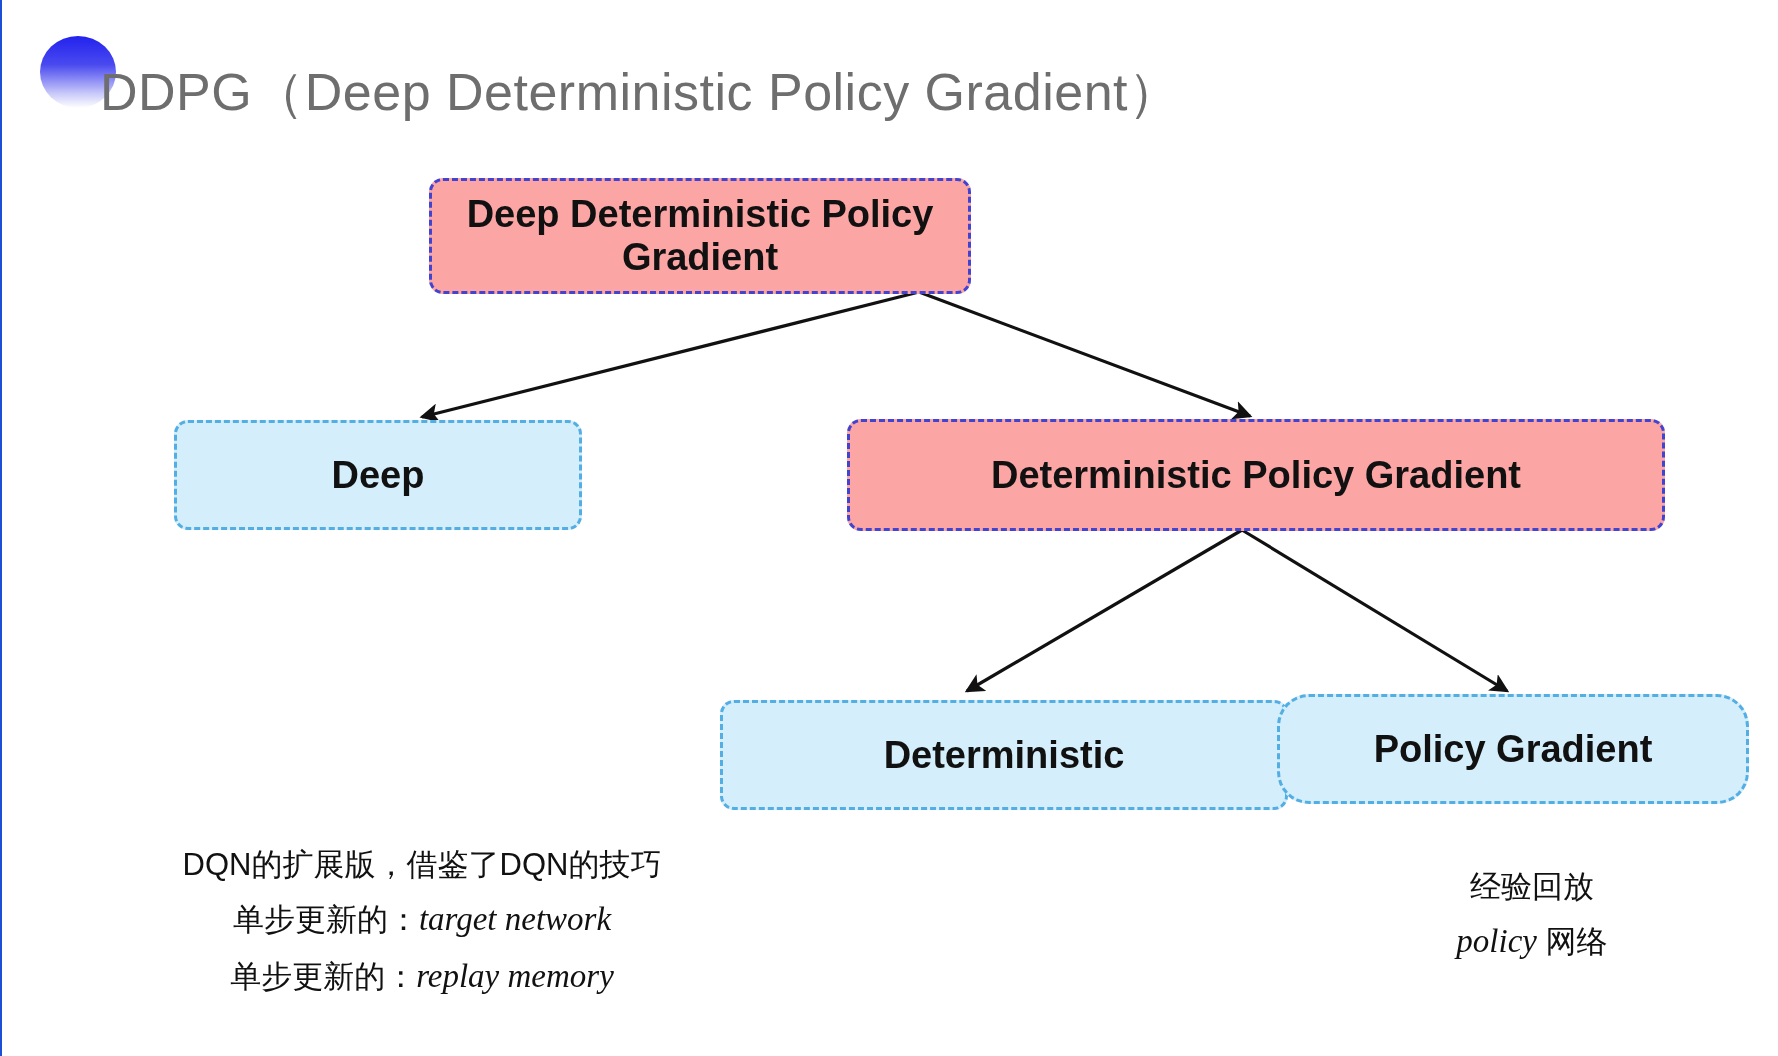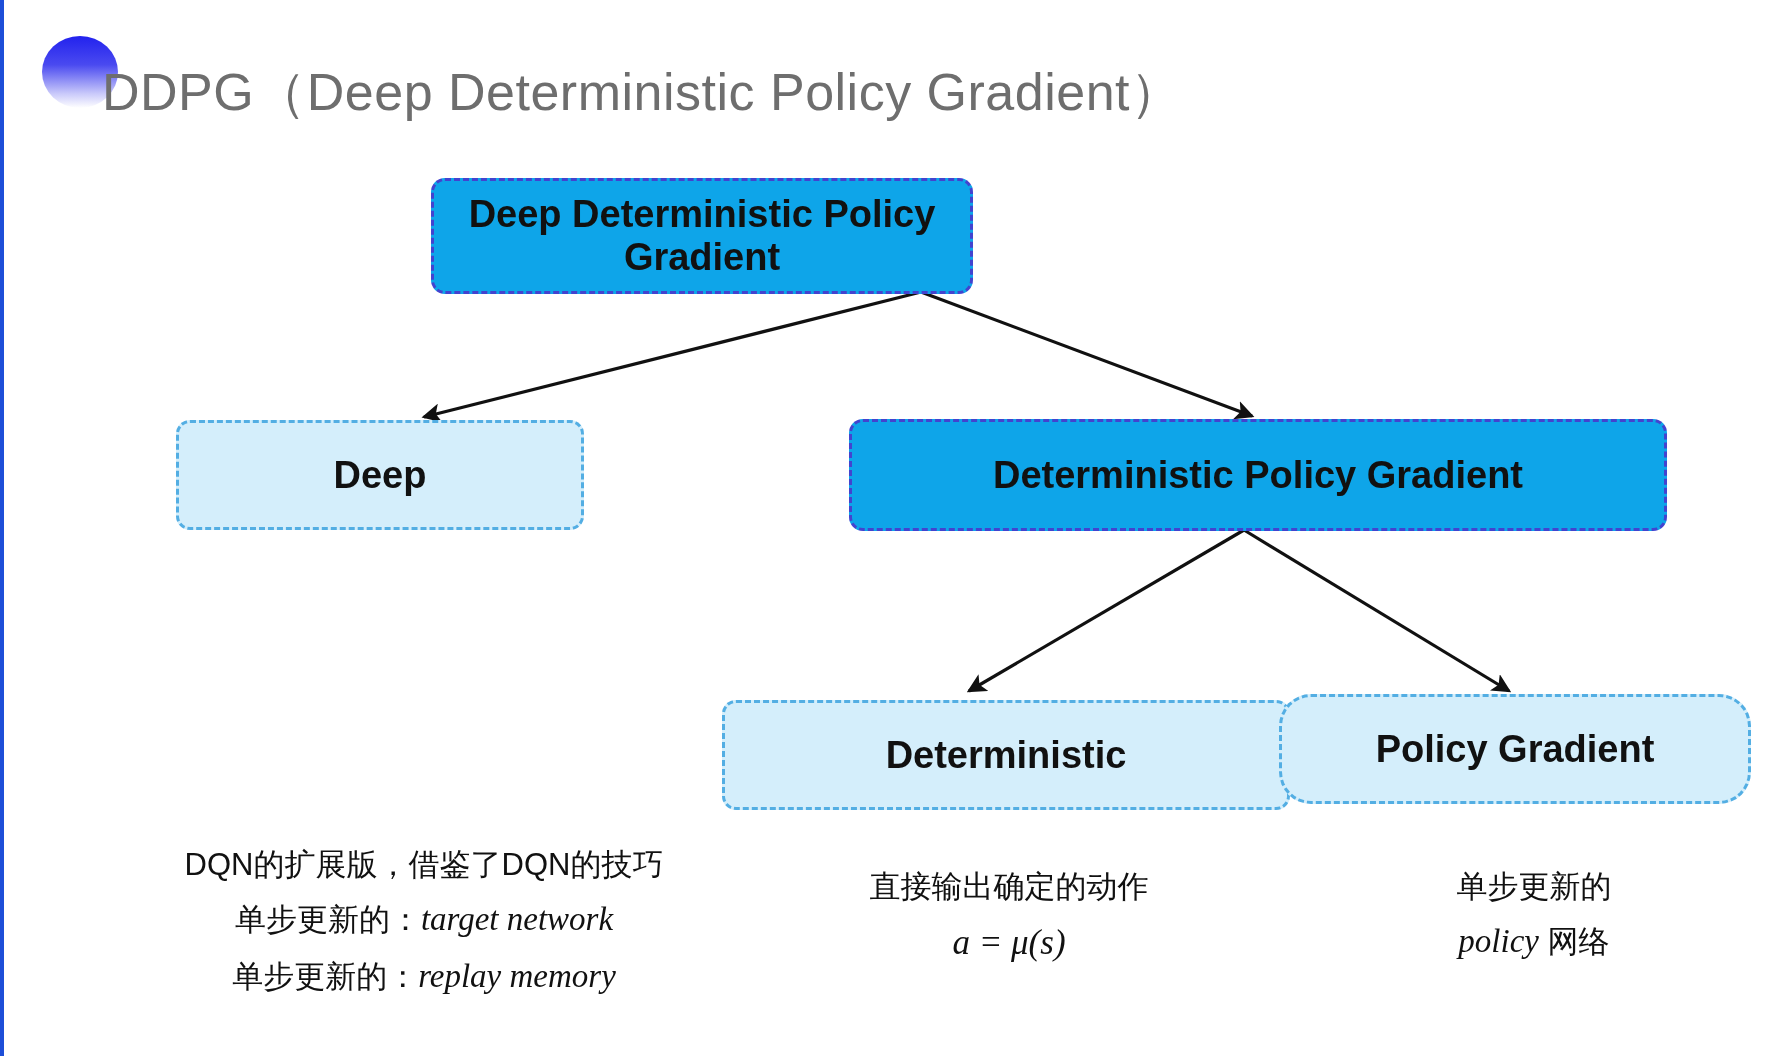--- a/index.html
+++ b/index.html
@@ -10,21 +10,21 @@
   }
   body {
     font-family: "Liberation Sans", "DejaVu Sans", sans-serif;
   }
   #slide {
     position: relative;
     width: 1778px;
     height: 1056px;
     background: #ffffff;
     overflow: hidden;
-    border-left: 4px solid #1d4ed8;
+    border-left: 2px solid #1d4ed8;
     box-sizing: border-box;
   }
 
   
   #title-bullet {
     position: absolute;
     left: 38px;
     top: 36px;
     width: 76px;
     height: 72px;
@@ -48,21 +48,21 @@
     box-sizing: border-box;
     border-radius: 14px;
     display: flex;
     align-items: center;
     justify-content: center;
     text-align: center;
     color: #111111;
     font-weight: 600;
   }
   .node-purple {
-    background: #0ea5e9;
+    background: #fca5a5;
     border: 3px dashed #4343cf;
   }
   .node-blue {
     background: #d4eefb;
     border: 3px dashed #53aee3;
   }
 
   #node-root   { left: 427px; top: 178px; width: 542px; height: 116px; font-size: 38px; }
   #node-deep   { left: 172px; top: 420px; width: 408px; height: 110px; font-size: 38px; }
   #node-dpg    { left: 845px; top: 419px; width: 818px; height: 112px; font-size: 38px; }
@@ -135,23 +135,19 @@
   <div id="node-det" class="node node-blue">Deterministic</div>
 
   <div id="node-pg" class="node node-blue">Policy Gradient</div>
 
   <div id="caption-deep" class="caption">
     <div class="line-1">DQN的扩展版，借鉴了DQN的技巧</div>
     <div class="line-2"><span>单步更新的：</span><span class="mathit">target network</span></div>
     <div class="line-3"><span>单步更新的：</span><span class="mathit">replay memory</span></div>
   </div>
 
-  <div id="caption-det" class="caption">
-    <div>直接输出确定的动作</div>
-    <div class="formula">a = μ(s)</div>
-  </div>
 
   <div id="caption-pg" class="caption">
-    <div>单步更新的</div>
+    <div>经验回放</div>
     <div><span class="mathit">policy</span><span> 网络</span></div>
   </div>
 
 </div>
 
 </body></html>

